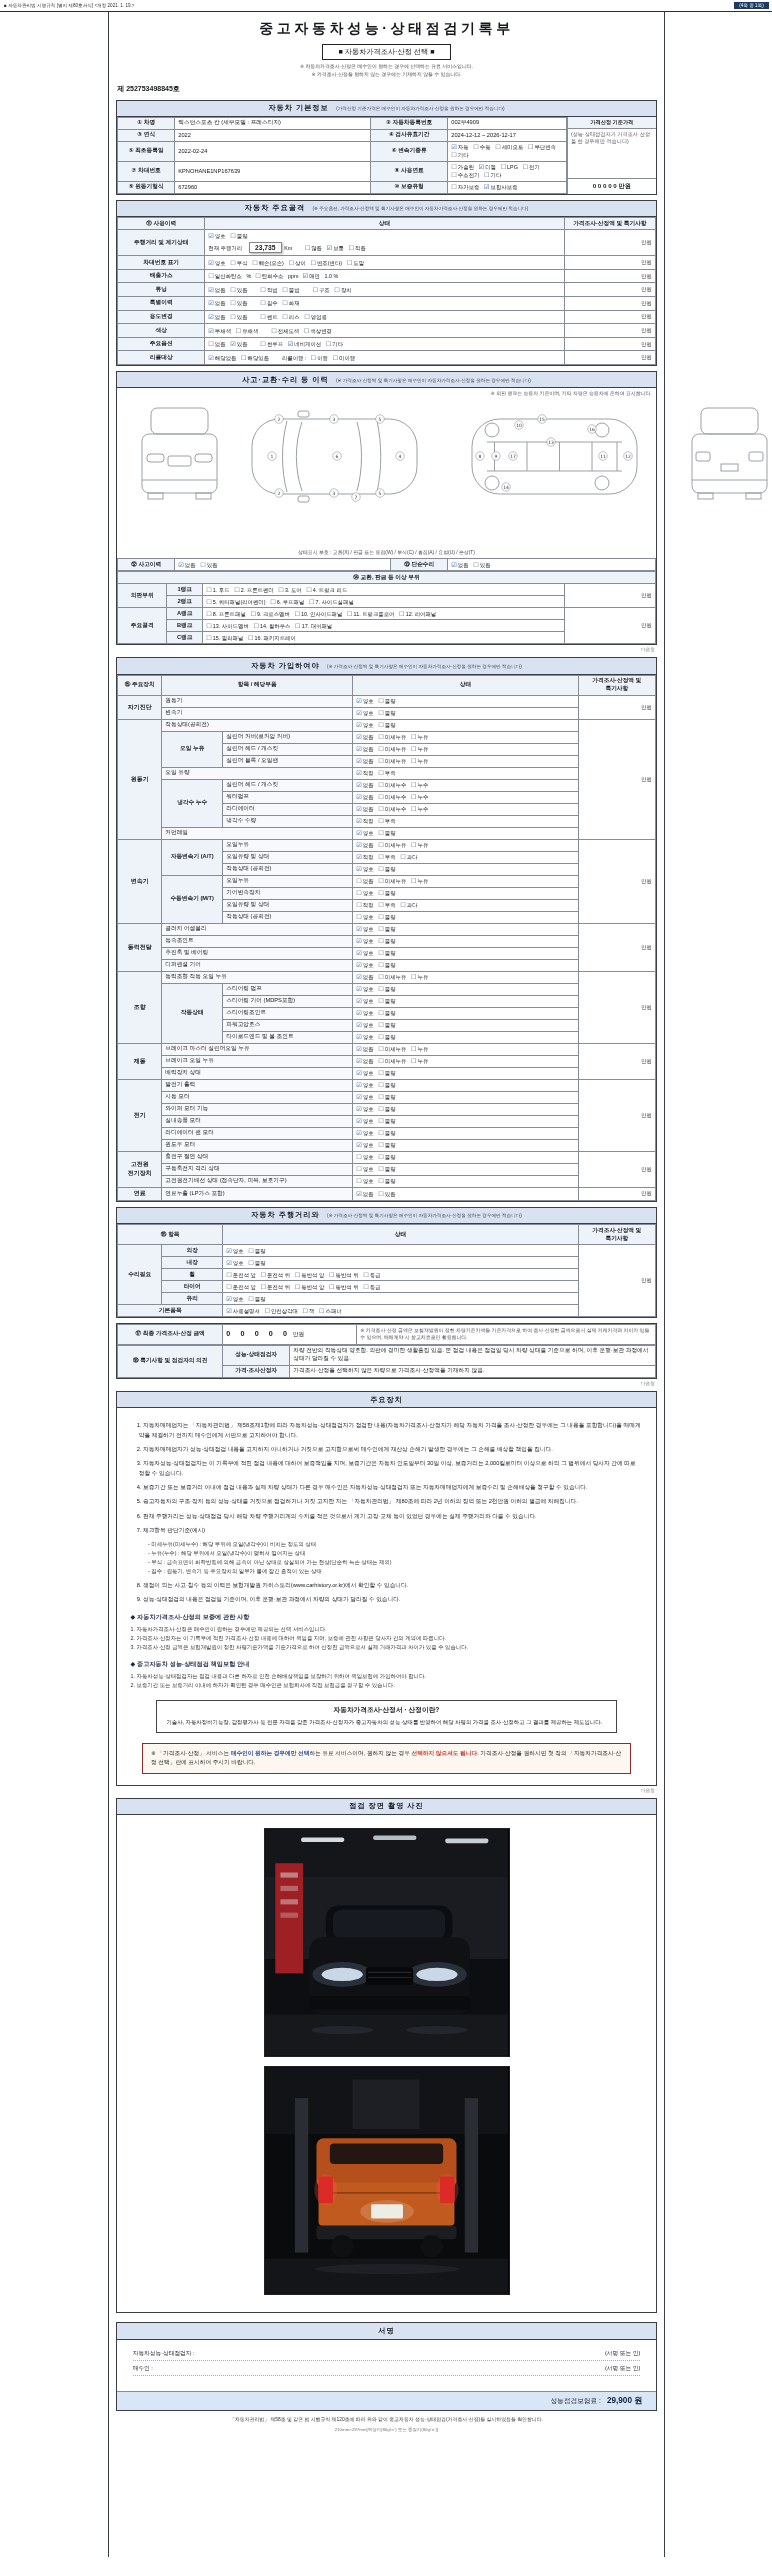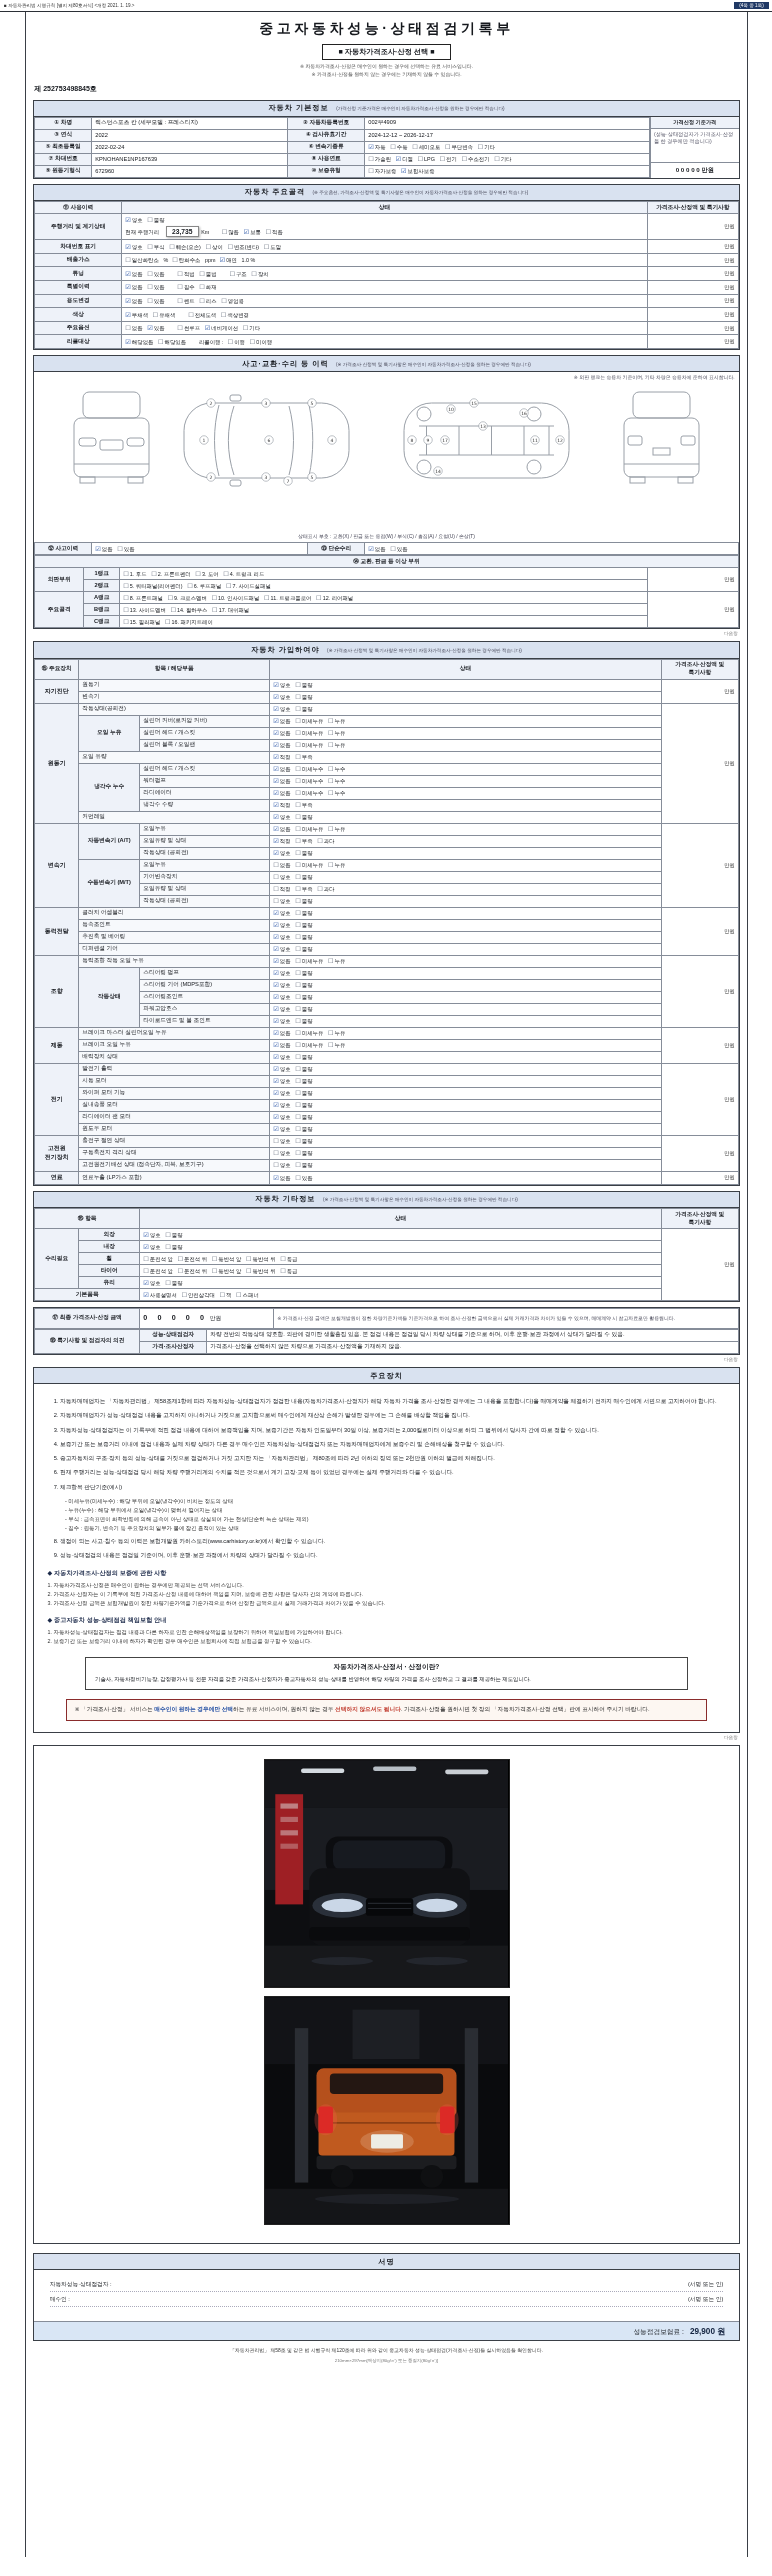--- a/index.html
+++ b/index.html
@@ -1,23 +1,23 @@
 <!DOCTYPE html>
 <html style="font-size:8.2px"><head>
 <meta charset="utf-8">
 <style>
   html,body{margin:0;padding:0;}
   body{width:773px;height:2576px;background:#ffffff;font-family:"Liberation Sans","DejaVu Sans",sans-serif;color:#15181d;overflow:hidden;}
   .topline{height:11.3px;border-bottom:0.8px solid #2b2f36;display:flex;justify-content:space-between;align-items:center;padding:0 4.1px;}
   .topnote{font-size:4.6px;color:#333;}
   .badge{background:#1f3864;color:#fff;font-size:4.6px;padding:1px 5.2px;}
-  .page{width:723px;margin:0 auto;border-left:0.8px solid #3a3f46;border-right:0.8px solid #3a3f46;min-height:2545px;box-sizing:border-box;padding:0 7.2px 10.3px 7.2px;}
+  .page{width:557px;margin:0 auto;border-left:0.8px solid #3a3f46;border-right:0.8px solid #3a3f46;min-height:2545px;box-sizing:border-box;padding:0 7.2px 10.3px 7.2px;}
   .title-wrap{text-align:center;padding-top:8.2px;}
   .main-title{font-size:14px;font-weight:bold;letter-spacing:3.6px;}
-  .sub-box{display:inline-block;border:0.9px solid #222;padding:2.1px 15.5px;margin-top:5.2px;font-size:7.2px;font-weight:bold;}
+  .sub-box{display:inline-block;border:0.9px solid #222;padding:2.1px 15.5px;margin-top:5.2px;font-size:7.2px;font-weight:normal;}
   .sub-notes{font-size:4.9px;color:#444;margin-top:3.1px;line-height:1.55;}
   .docno{font-size:7px;font-weight:bold;text-align:left;margin:6.2px 0 1px 1px;}
   .sect{border:0.7px solid #3a3f46;margin-top:5.2px;background:#fff;}
   .band{background:#d9e2f0;border-bottom:0.5px solid #3a3f46;text-align:center;padding:2.6px 0;}
   .band-title{font-weight:bold;font-size:7.2px;letter-spacing:1px;}
   .band-note{font-weight:normal;font-size:4.6px;color:#445;margin-left:5.2px;}
   table.grid{width:100%;border-collapse:collapse;font-size:5.7px;table-layout:fixed;}
   .grid td{border:0.5px solid #868d99;padding:1.5px 3.1px;vertical-align:middle;word-break:keep-all;}
   td.lbl{background:#eef2f9;font-weight:bold;text-align:center;}
   td.val{background:#fff;}
@@ -606,21 +606,21 @@
             <td class="itcell" colspan="2">연료누출 (LP가스 포함)</td>
             <td class="state"><span class="opt"><span class="cbg on">☑</span><span class="cblab">없음</span></span><span class="opt"><span class="cbg">☐</span><span class="cblab">있음</span></span></td>
             <td class="unitcell" rowspan="1">만원</td>
           </tr>
         </tbody>
     </table>
   </div>
 
   <div class="sect">
     <div class="band">
-      <span class="band-title">자동차 기타정보</span>
+      <span class="band-title">자동차 주행거리와</span>
       <span class="band-note">(※ 가격조사·산정액 및 특기사항은 매수인이 자동차가격조사·산정을 원하는 경우에만 적습니다)</span>
     </div>
     <table class="grid">
       <colgroup>
           <col style="width:44px">
           <col style="width:61px">
           <col>
           <col style="width:77px">
         </colgroup>
       <tbody>
@@ -736,20 +736,23 @@
       <div class="nbox">
         <div class="nbox-t">자동차가격조사·산정서 · 산정이란?</div>
         <div class="nbox-x">기술사, 자동차정비기능장, 감정평가사 등 전문 자격을 갖춘 가격조사·산정자가 중고자동차의 성능·상태를 반영하여 해당 차량의 가격을 조사·산정하고 그 결과를 제공하는 제도입니다.</div>
       </div>
       <div class="finalbox" id="final-note"><span class="fn-k">※ 「가격조사·산정」 서비스는 </span><span class="fn-b">매수인이 원하는 경우에만 선택</span><span class="fn-k">하는 유료 서비스이며, 원하지 않는 경우 </span><span class="fn-r">선택하지 않으셔도 됩니다</span><span class="fn-k">. 가격조사·산정을 원하시면 첫 장의 「자동차가격조사·산정 선택」란에 표시하여 주시기 바랍니다.</span></div>
     </div>
   </div>
   <div class="nextline">다음장</div>
 
   <div class="sect">
+    <div class="band">
+      <span class="band-title">점검 장면 촬영 사진</span>
+    </div>
     <div class="photos-body">
       <div class="photo">
         <svg width="243" height="227" viewBox="0 0 472 440">
           <rect x="0" y="0" width="472" height="440" fill="#0d0e11"></rect>
           <rect x="0" y="0" width="472" height="92" fill="#15161a"></rect>
           <rect x="70" y="16" width="84" height="9" rx="4" fill="#e9eff6" opacity="0.9"></rect>
           <rect x="210" y="12" width="84" height="9" rx="4" fill="#dfe7f0" opacity="0.8"></rect>
           <rect x="350" y="18" width="84" height="9" rx="4" fill="#e9eff6" opacity="0.85"></rect>
           <rect x="0" y="92" width="472" height="160" fill="#1a1c21"></rect>
           <rect x="20" y="66" width="54" height="214" fill="#9e1f24"></rect>

